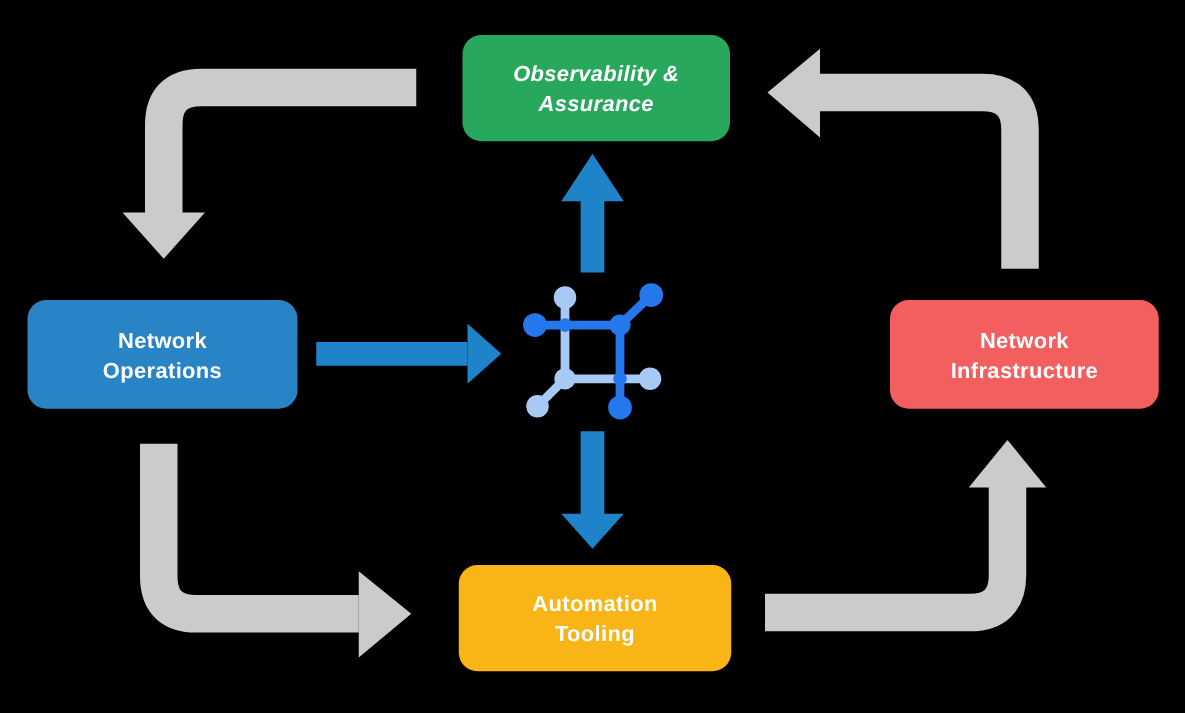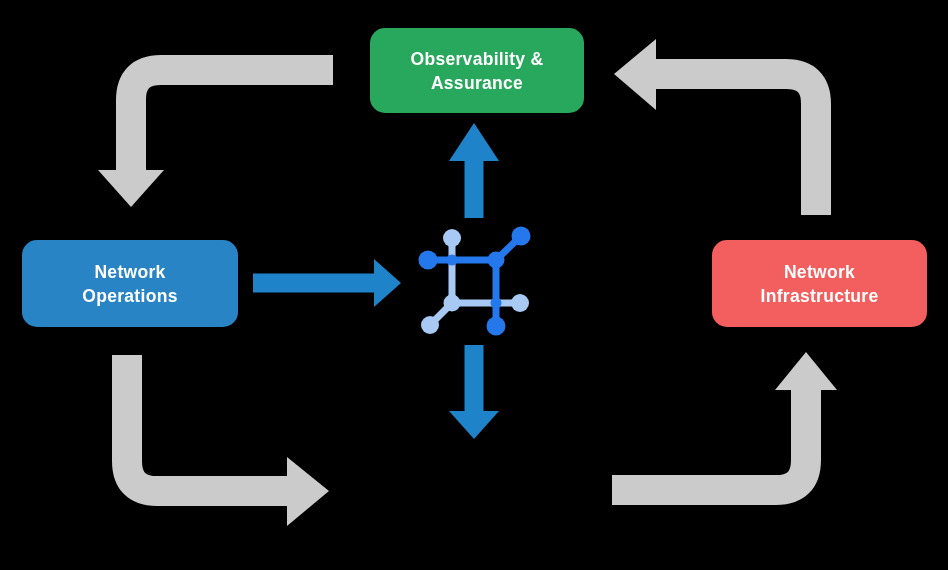--- a/index.html
+++ b/index.html
@@ -106,23 +106,25 @@
     <g fill="#2478EC">
       <circle cx="15" cy="38" r="9.5"></circle>
       <circle cx="108" cy="14" r="9.5"></circle>
       <circle cx="83" cy="104" r="9.5"></circle>
       <circle cx="83" cy="38" r="8.5"></circle>
       <circle cx="39" cy="38" r="5.5"></circle>
       <circle cx="83" cy="81" r="5.5"></circle>
     </g>
   </svg>
 
-  <div class="node node-observability" style="background-color: rgb(39, 168, 92); color: rgb(255, 255, 255);">Observability &amp;
+  <div class="node node-observability" style="background-color: rgb(39, 168, 92); color: rgb(255, 255, 255); font-style: italic;">Observability &amp;
 Assurance</div>
 
   <div class="node node-operations" style="background-color: rgb(40, 132, 197); color: rgb(255, 255, 255);">Network
 Operations</div>
 
   <div class="node node-infrastructure" style="background-color: rgb(243, 94, 94); color: rgb(255, 255, 255);">Network
 Infrastructure</div>
 
+  <div class="node node-automation" style="background-color: rgb(249, 180, 21); color: rgb(255, 255, 255);">Automation
+Tooling</div>
 
 </div>
 
 </body></html>

